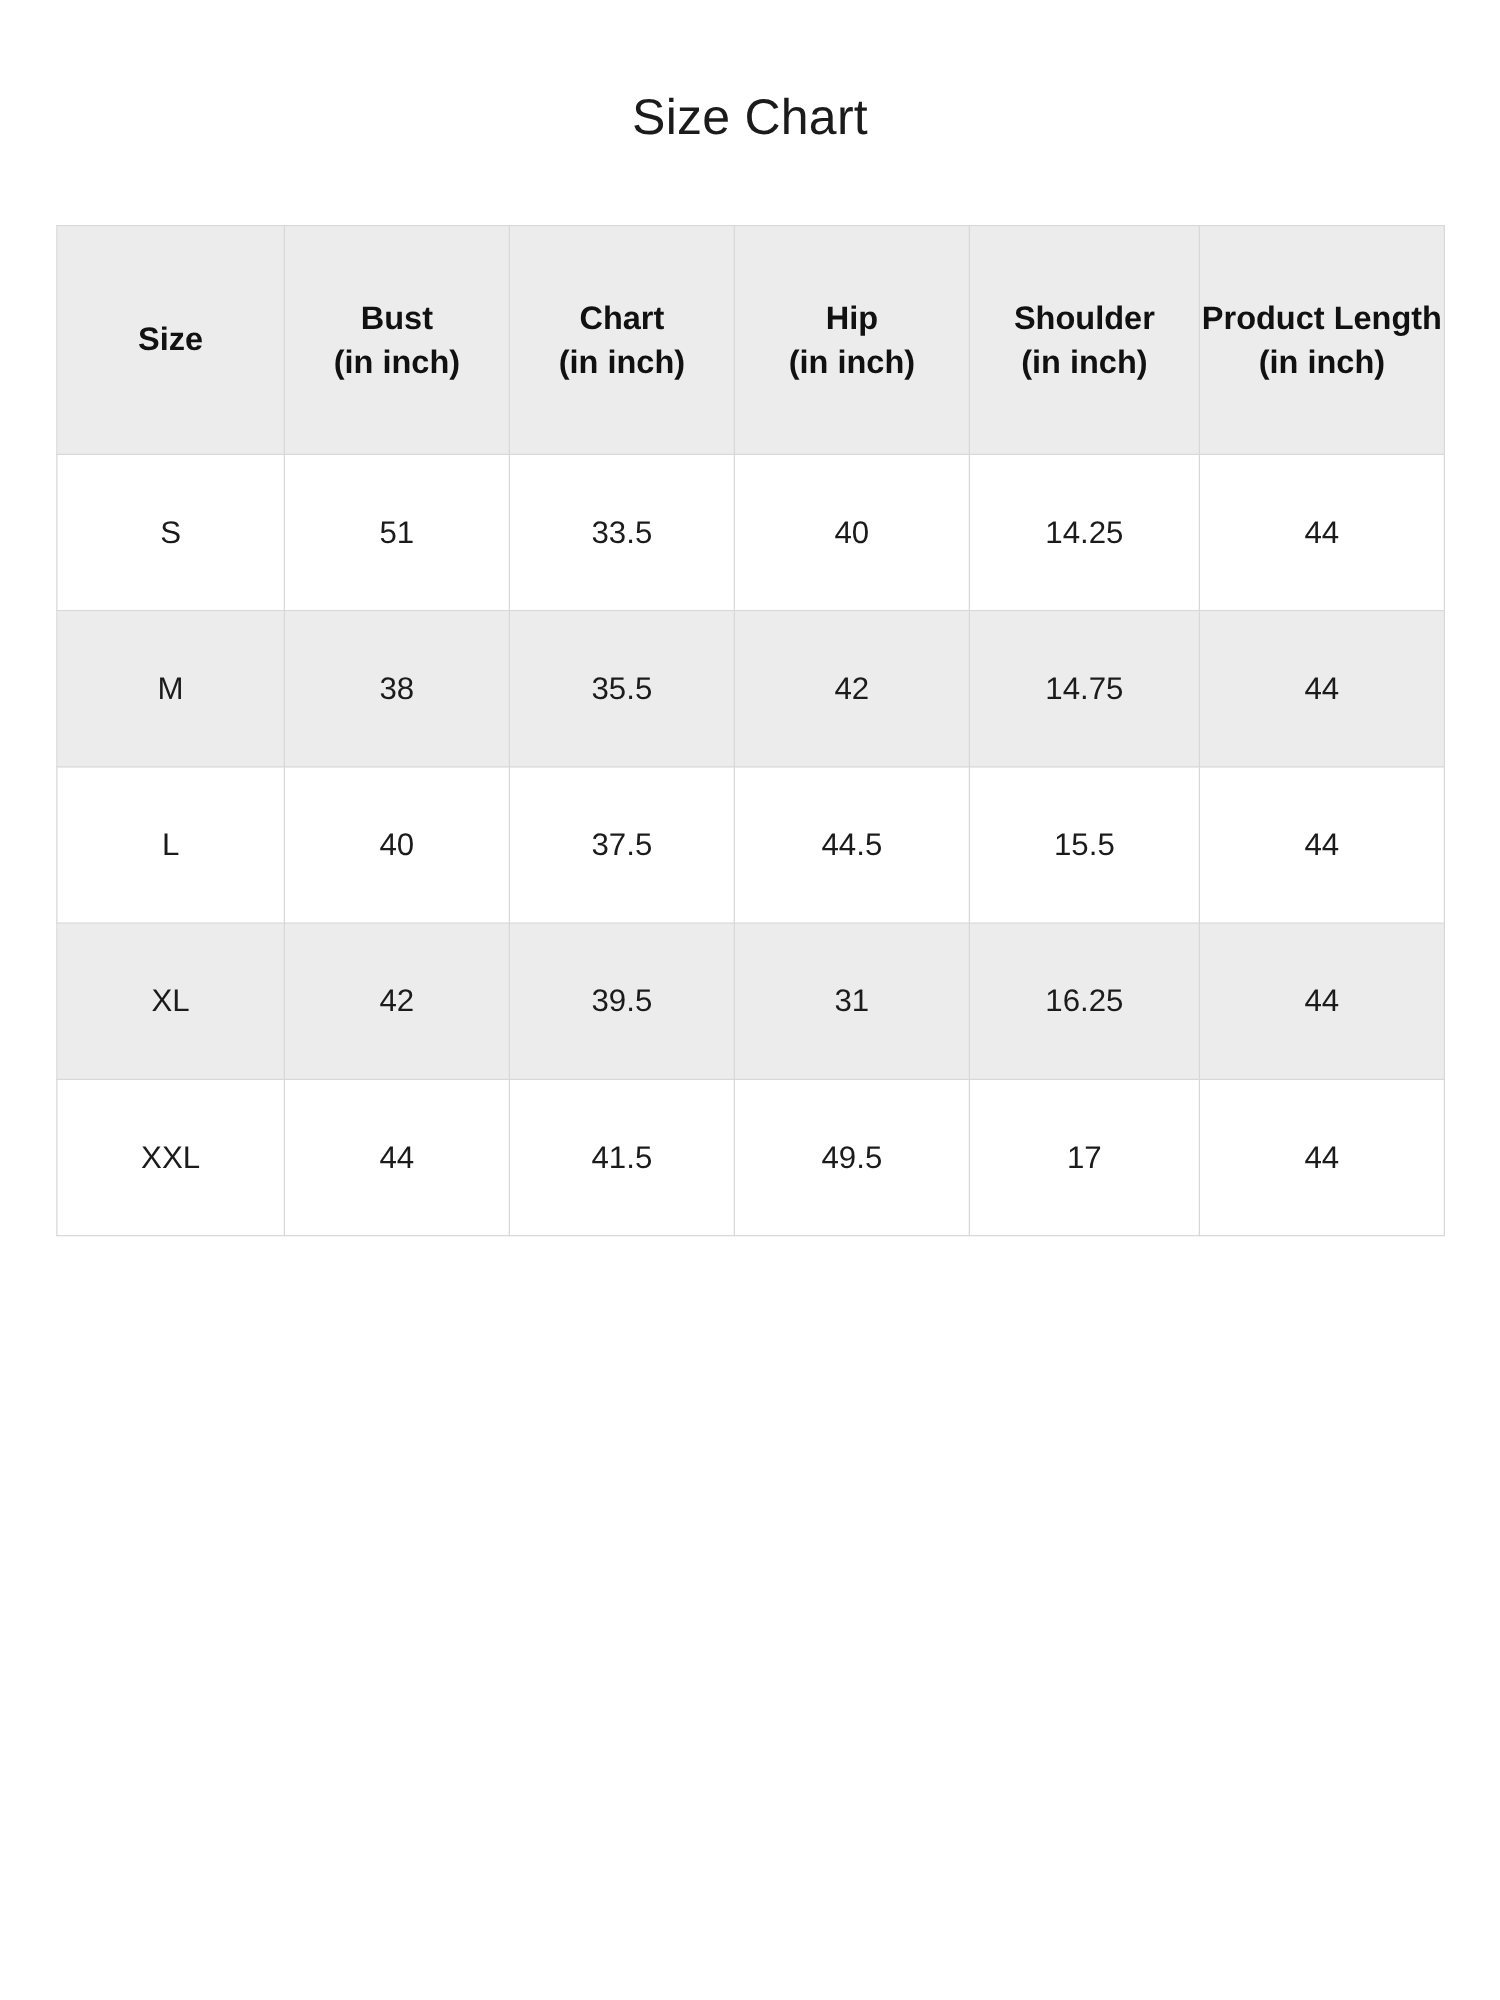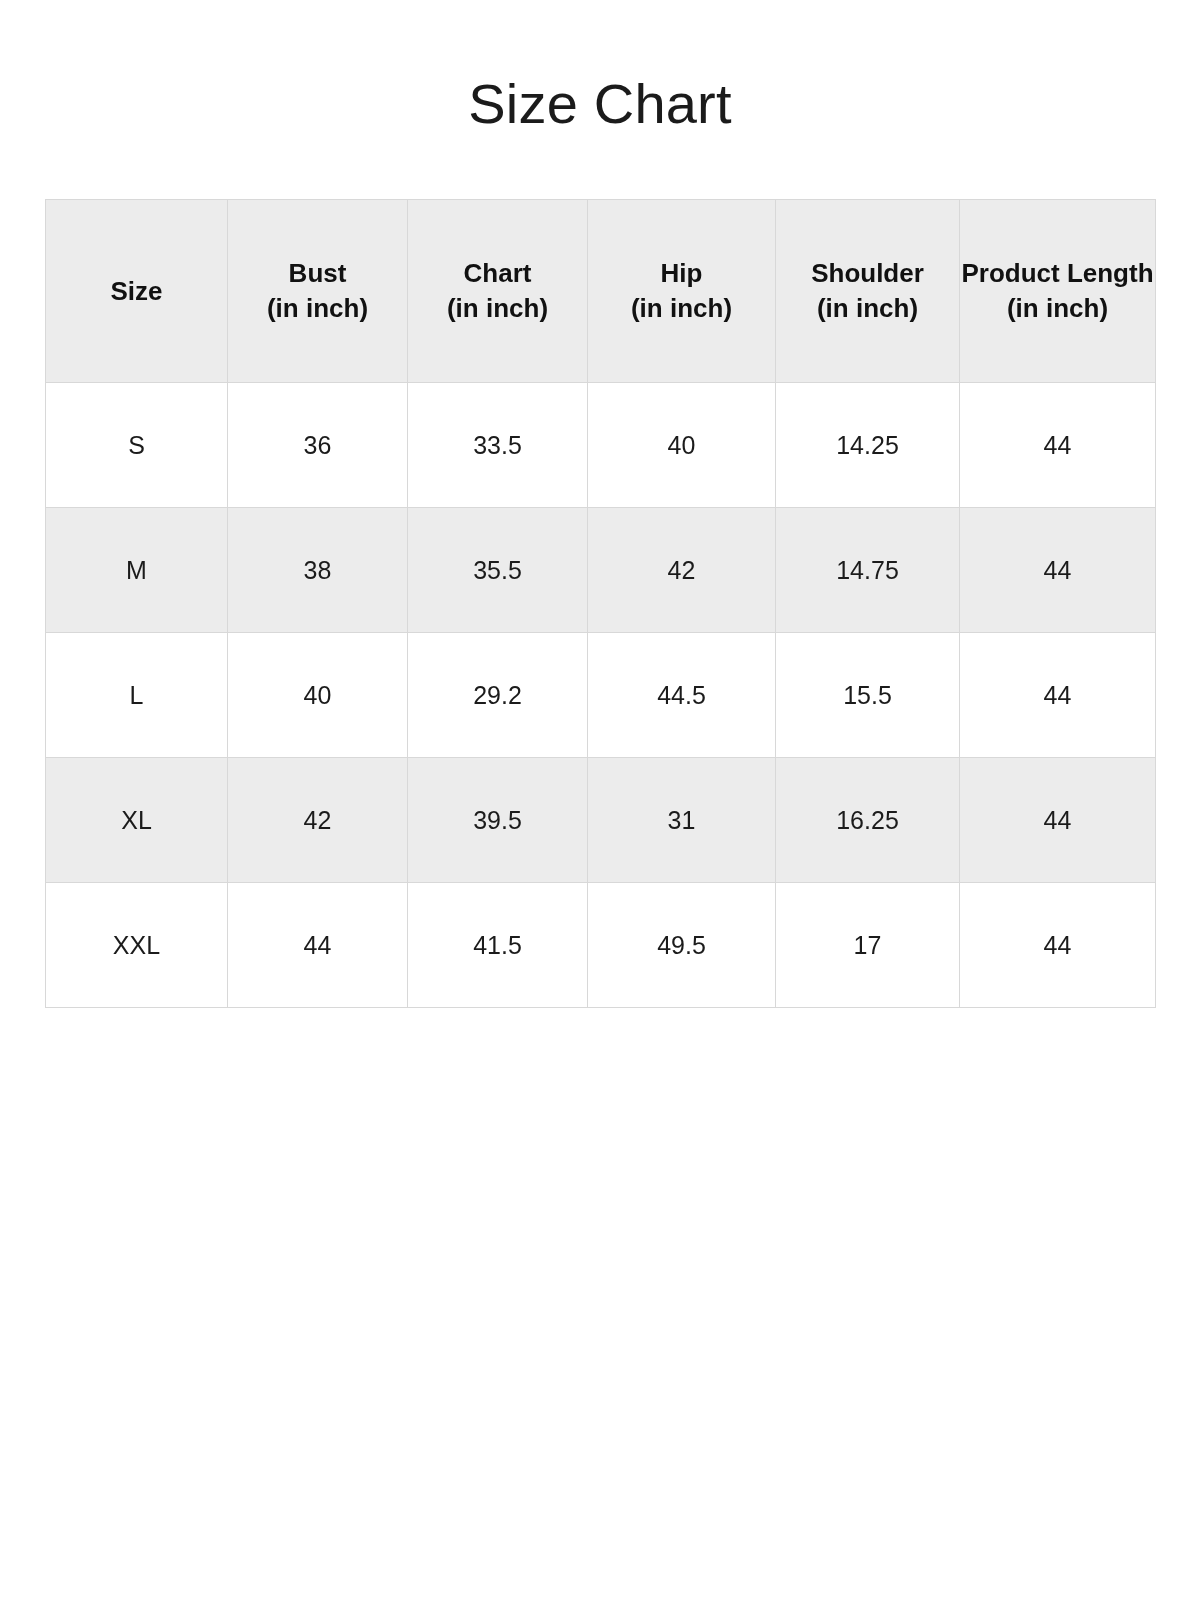--- a/index.html
+++ b/index.html
@@ -16,21 +16,21 @@
   }
   .page {
     width: 1200px;
     height: 1600px;
     position: relative;
     box-sizing: border-box;
     padding: 0;
   }
   .title {
     text-align: center;
-    font-size: 56px;
+    font-size: 40px;
     font-weight: 400;
     color: #1b1b1b;
     letter-spacing: 0.2px;
     margin: 0;
     padding-top: 70px;
     padding-bottom: 0;
     line-height: 1.2;
   }
   .table-wrap {
     margin: 0 auto;
@@ -118,38 +118,38 @@
           </th>
           <th>
             <span class="hdr-line1">Product Length</span>
             <span class="hdr-line2">(in inch)</span>
           </th>
         </tr>
       </thead>
       <tbody>
         <tr class="odd">
           <td>S</td>
-          <td>36</td>
+          <td>51</td>
           <td>33.5</td>
           <td>40</td>
           <td>14.25</td>
           <td>44</td>
         </tr>
         <tr class="even">
           <td>M</td>
           <td>38</td>
           <td>35.5</td>
           <td>42</td>
           <td>14.75</td>
           <td>44</td>
         </tr>
         <tr class="odd">
           <td>L</td>
           <td>40</td>
-          <td>29.2</td>
+          <td>37.5</td>
           <td>44.5</td>
           <td>15.5</td>
           <td>44</td>
         </tr>
         <tr class="even">
           <td>XL</td>
           <td>42</td>
           <td>39.5</td>
           <td>31</td>
           <td>16.25</td>

